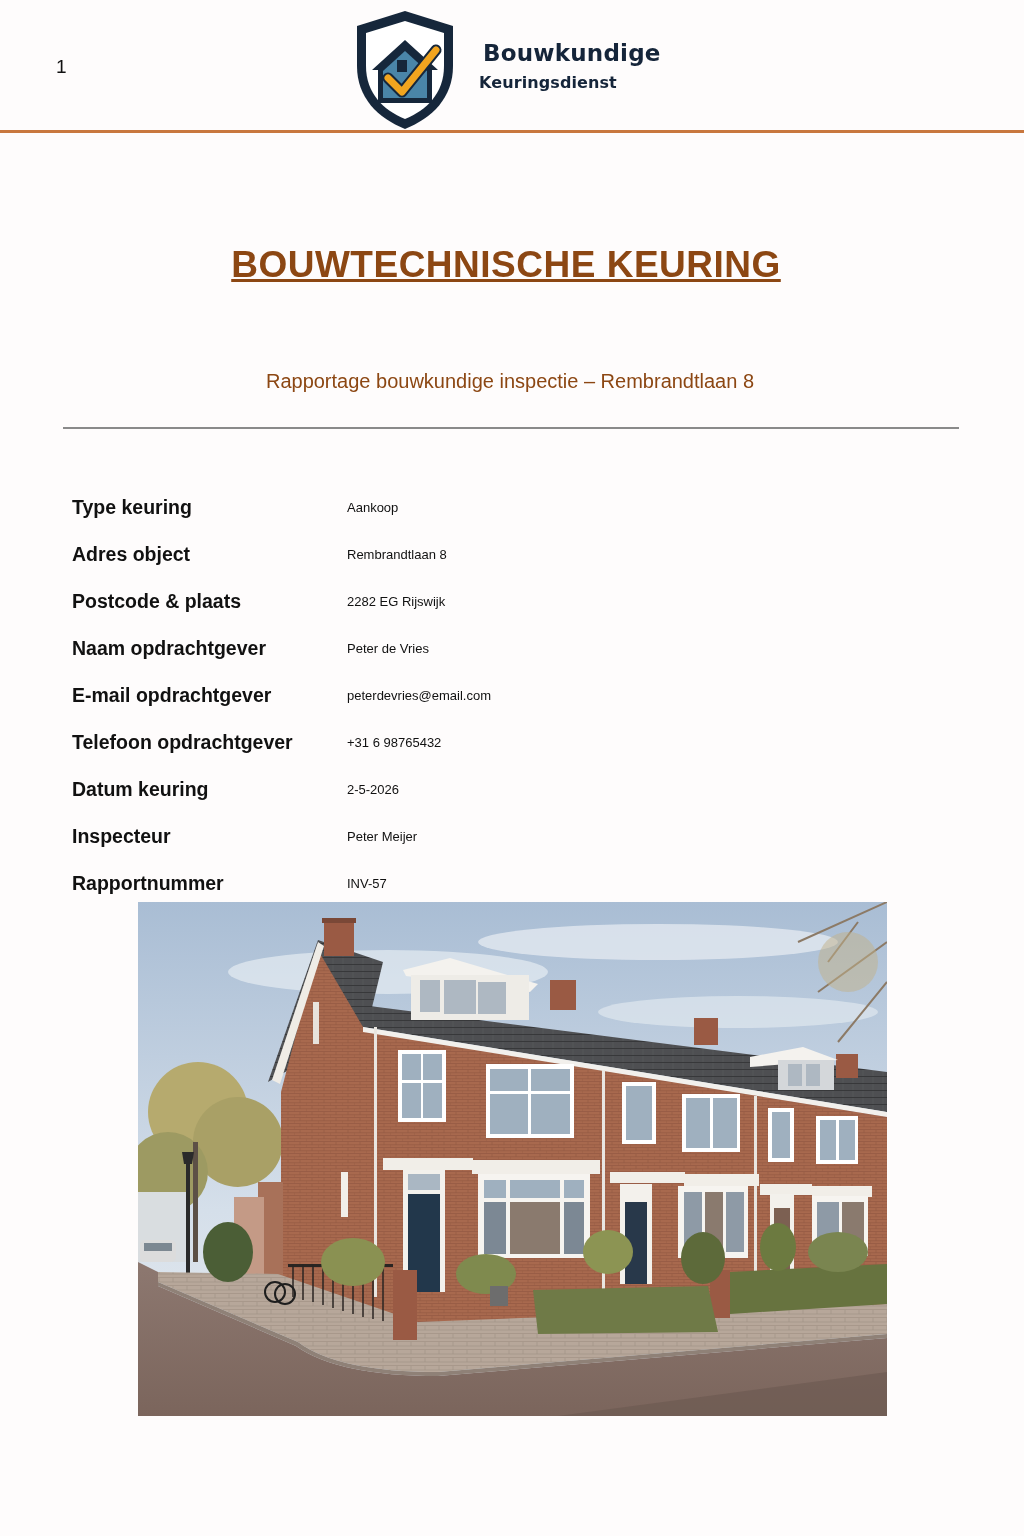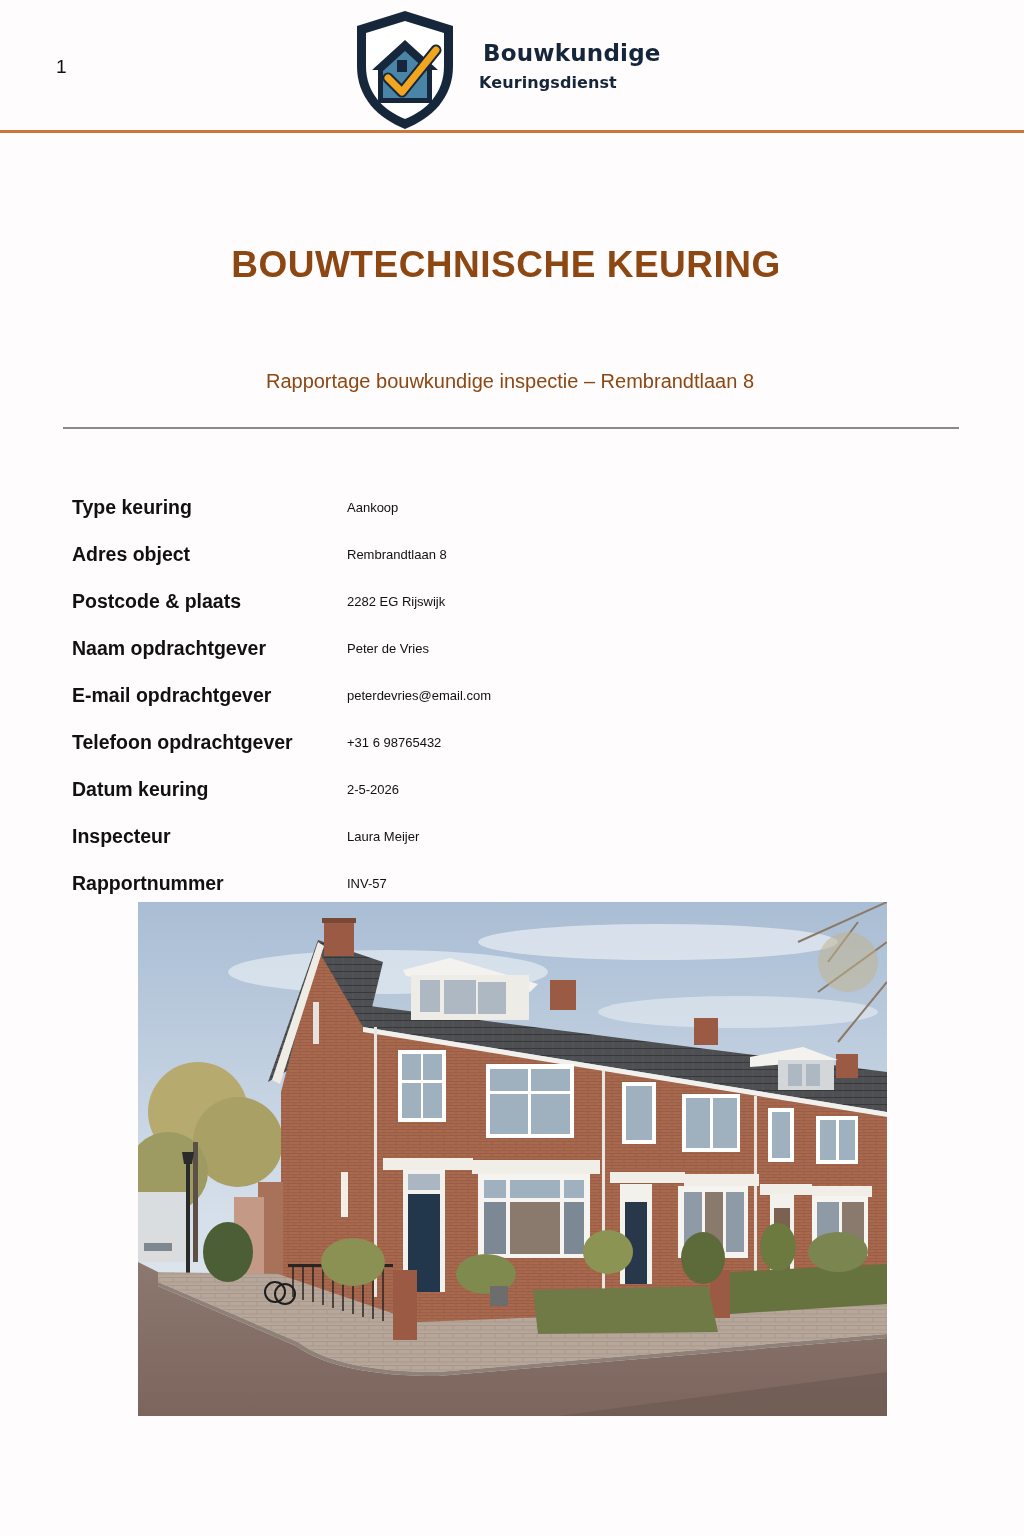--- a/index.html
+++ b/index.html
@@ -9,21 +9,21 @@
     .page-number { position: absolute; left: 56px; top: 56px; font-size: 19px; color: #111; }
 
     .logo { position: absolute; left: 350px; top: 8px; width: 330px; height: 124px; display: flex; align-items: center; }
     .logo-shield { width: 110px; height: 124px; flex: 0 0 auto; }
     .logo-text { margin-left: 19px; margin-top: -4px; font-family: "DejaVu Sans", sans-serif; font-weight: bold; color: #15253a; line-height: 29px; }
     .logo-text .l1 { font-size: 23px; padding-left: 4px; letter-spacing: 0.2px; }
     .logo-text .l2 { font-size: 16px; letter-spacing: 0.1px; }
 
     .header-rule { position: absolute; left: 0; top: 130px; width: 1024px; height: 3px; background: #c8773e; }
 
-    .main-title { position: absolute; left: 0; width: 1012px; top: 244px; text-align: center; font-size: 37px; font-weight: bold; color: #8c4713; letter-spacing: 0.5px; }
+    .main-title { position: absolute; left: 0; width: 1012px; top: 244px; text-align: center; font-size: 37px; font-weight: bold; color: #8c4713; letter-spacing: 0.5px; text-decoration: underline; }
 
     .subtitle { position: absolute; left: 0; width: 1020px; top: 370px; text-align: center; font-size: 20px; color: #8c4713; }
 
     .sub-rule { position: absolute; left: 63px; top: 427px; width: 896px; height: 1.5px; background: #8a8a8a; }
 
     .info-table { position: absolute; left: 72px; top: 484px; width: 700px; }
     .info-row { display: flex; height: 47px; align-items: center; }
     .info-label { width: 275px; font-size: 19.5px; font-weight: bold; color: #111; }
     .info-value { font-size: 13px; color: #111; }
 
@@ -86,21 +86,21 @@
   <div class="info-row">
     <div class="info-label">Telefoon opdrachtgever</div>
     <div class="info-value">+31 6 98765432</div>
   </div>
   <div class="info-row">
     <div class="info-label">Datum keuring</div>
     <div class="info-value">2-5-2026</div>
   </div>
   <div class="info-row">
     <div class="info-label">Inspecteur</div>
-    <div class="info-value">Laura Meijer</div>
+    <div class="info-value">Peter Meijer</div>
   </div>
   <div class="info-row">
     <div class="info-label">Rapportnummer</div>
     <div class="info-value">INV-57</div>
   </div>
 </div>
 
 <div class="photo" title="Corner row of brick terraced houses with tiled roof, dormers, white window frames and front gardens on a brick-paved street">
   <svg viewBox="0 0 749 514" width="749" height="514">
     <defs>

